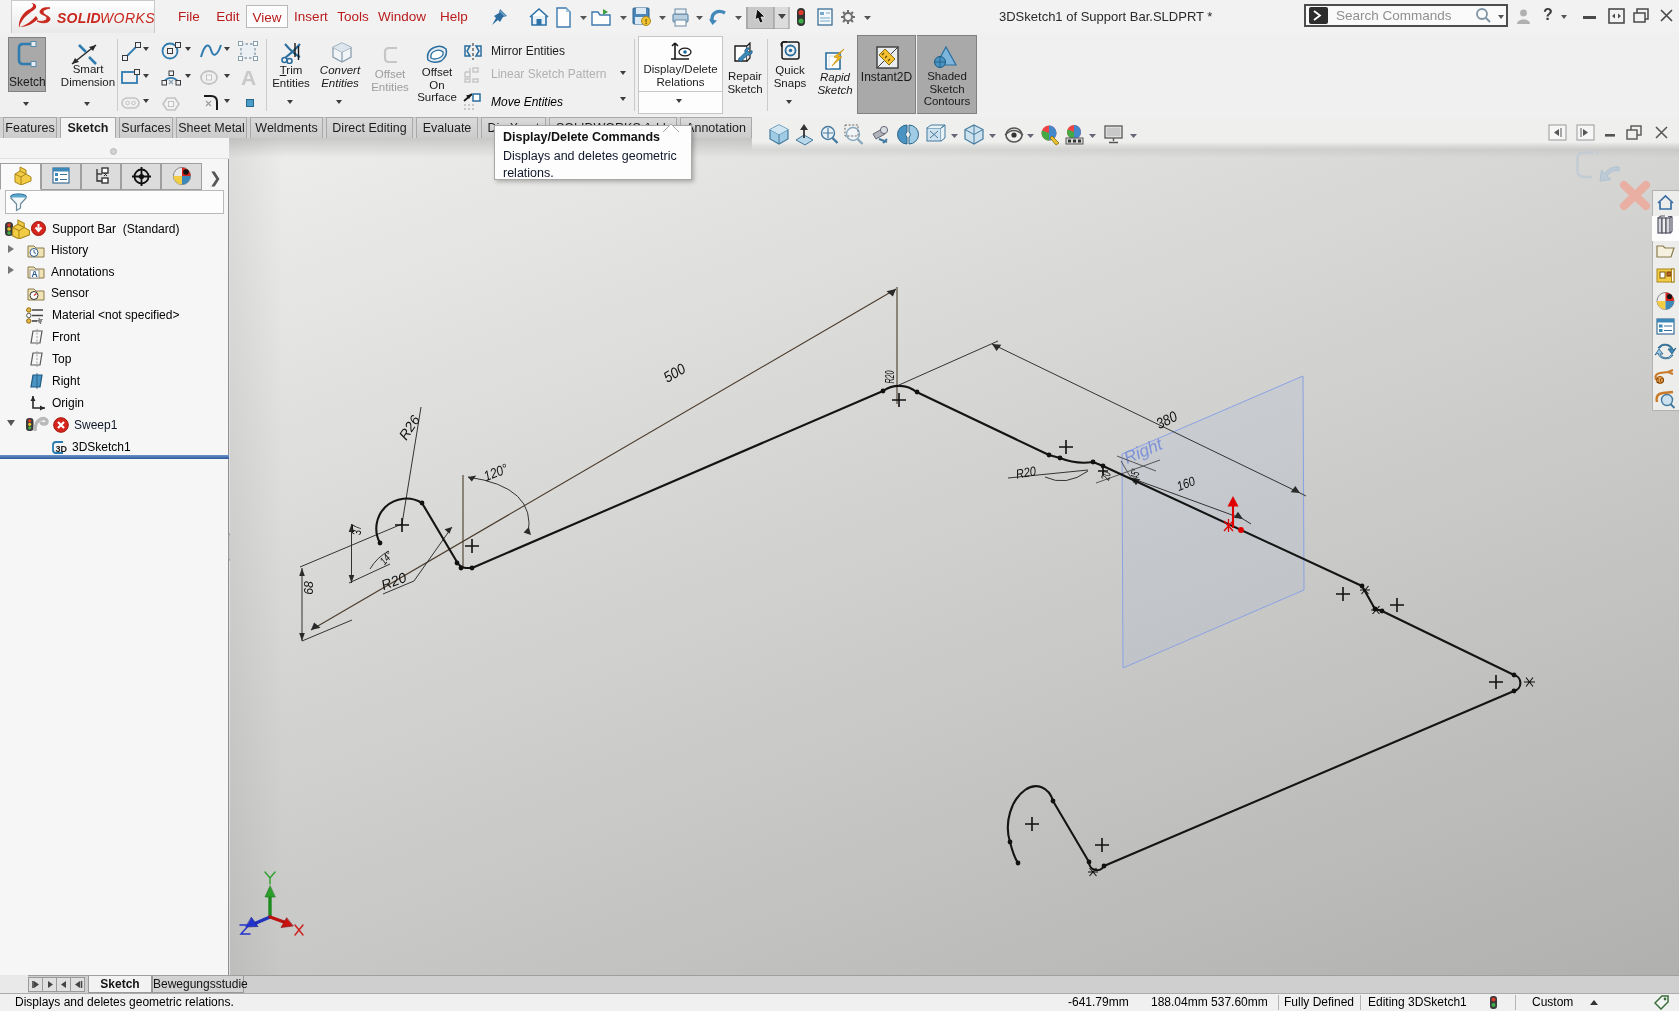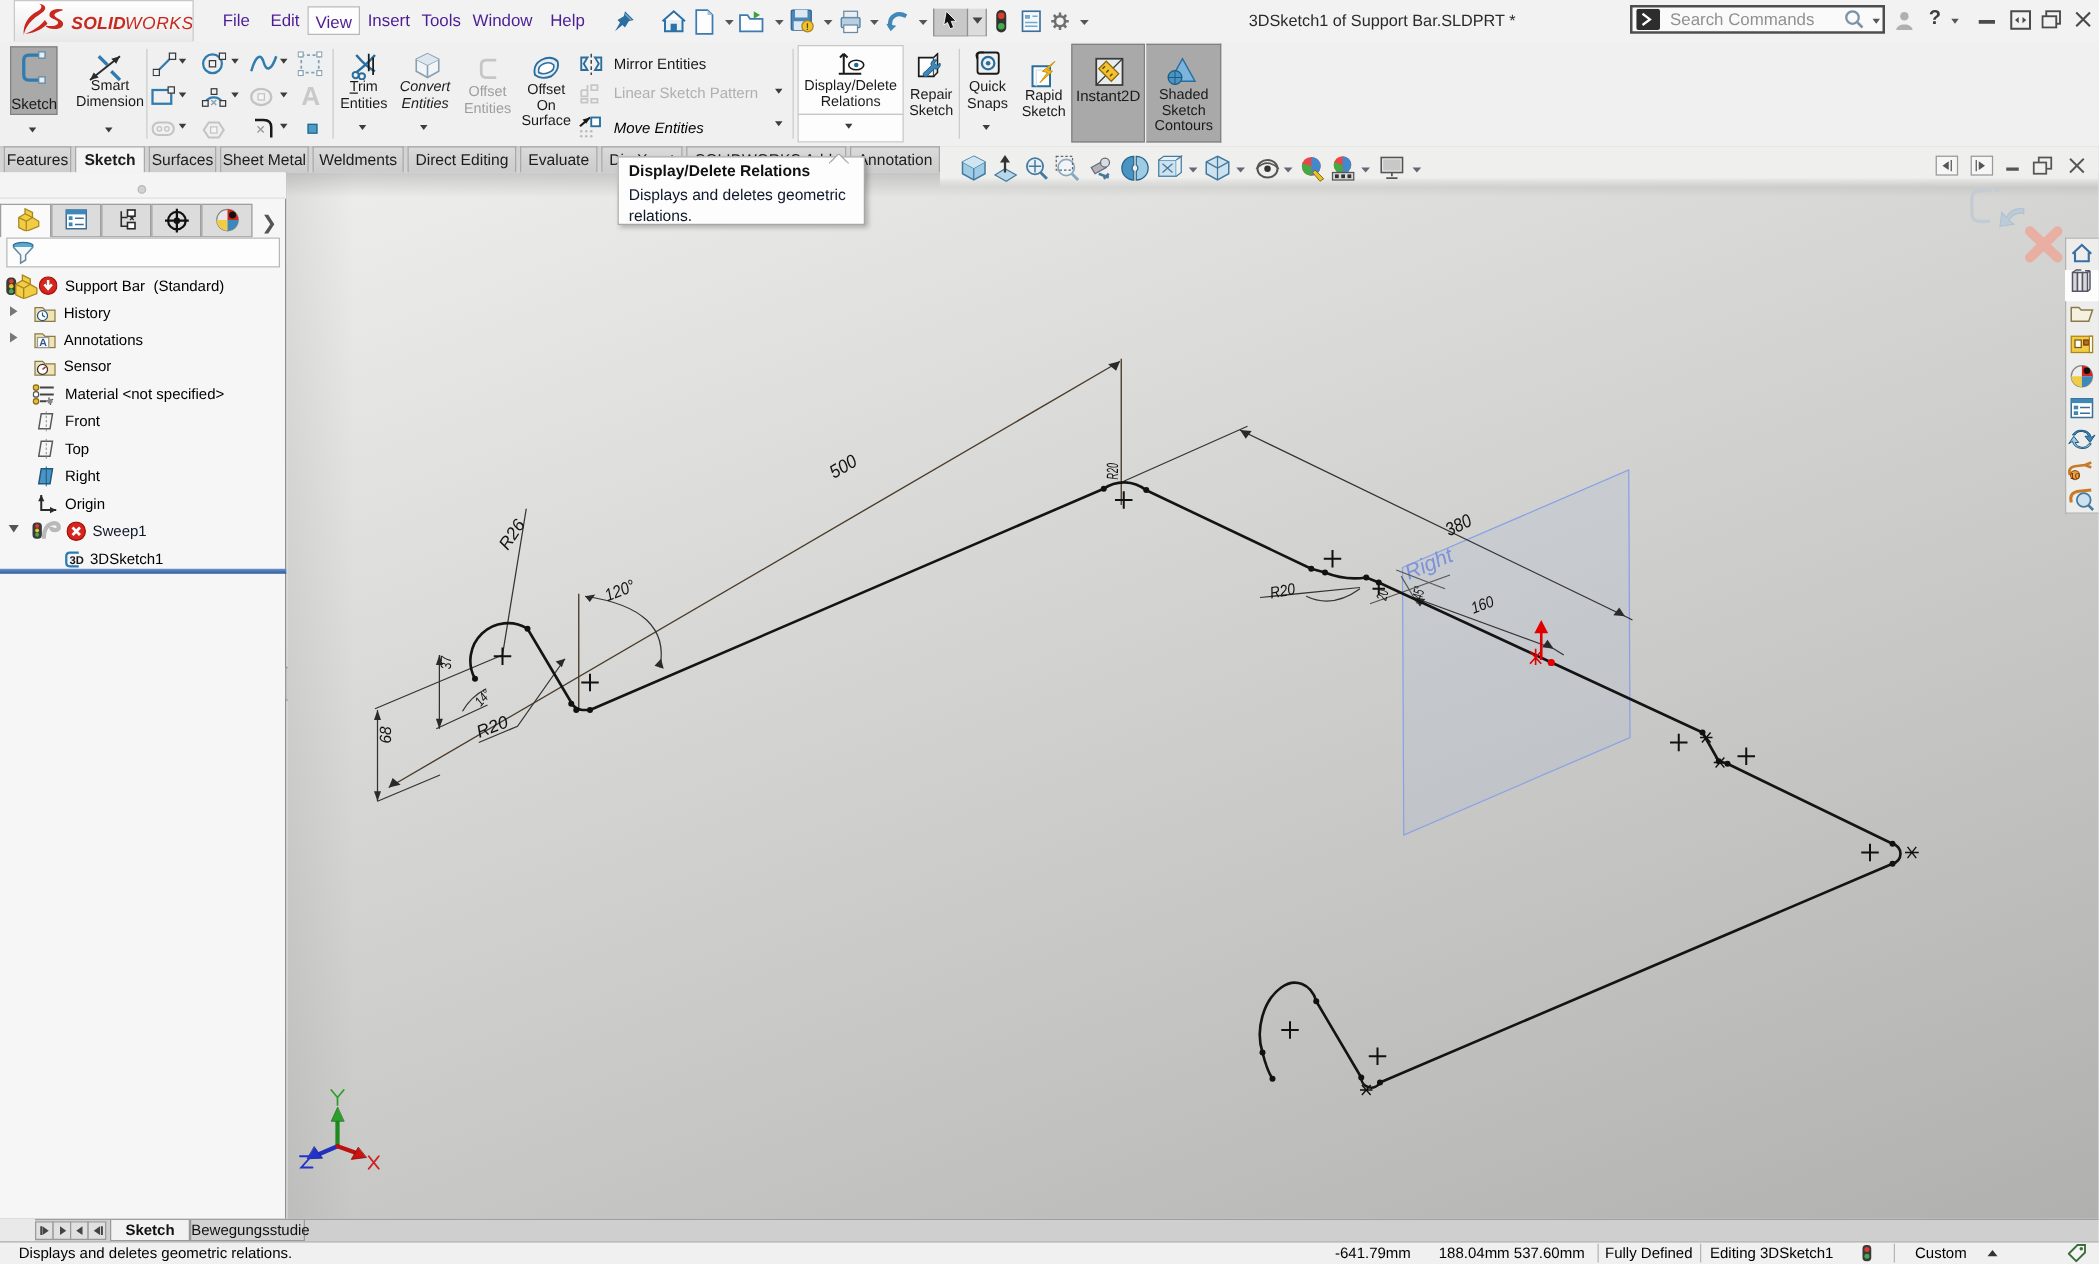--- a/index.html
+++ b/index.html
@@ -1,21 +1,21 @@
 <!DOCTYPE html>
 <html><head>
 <meta charset="utf-8">
 <style>
 * { margin:0; padding:0; box-sizing:border-box; }
 html,body { width:1679px; height:1011px; overflow:hidden; font-family:"Liberation Sans", sans-serif; }
 body { position:relative; background:#f0f0f0; }
 .abs { position:absolute; }
 .titlebar { left:0; top:0; width:1679px; height:33px; background:#f2f2f2; }
 .logo { left:11px; top:0px; width:144px; height:34px; background:linear-gradient(#ffffff,#e9e9e9); border:1px solid #c9c9c9; }
-.menu { top:5px; height:23px; line-height:23px; font-size:13.5px; color:#4c1d95; text-align:center; }
+.menu { top:5px; height:23px; line-height:23px; font-size:13.5px; color:#b91c1c; text-align:center; }
 .viewbox { border:1px solid #b9b9b9; background:#fdfdfd; }
 .qat-arr { width:0;height:0;border-left:3.5px solid transparent;border-right:3.5px solid transparent;border-top:4px solid #555; top:15px;}
 .title { top:9px; font-size:13px; color:#2a2a2a; }
 .search { left:1304px; top:4px; width:204px; height:23px; background:#fafafa; border:2px solid #4d4d4d; }
 .ribbon { left:0; top:33px; width:1679px; height:84px; background:#f0f0f0; }
 .rbtxt { font-size:11.5px; color:#1a1a1a; text-align:center; line-height:12.5px; }
 .gray { color:#9d9d9d; }
 .pressed { background:#a9a9a9; border:1px solid #818181; }
 .hover { background:#fdfdfd; border:1px solid #c6c6c6; }
 .sep { width:1px; background:#cbcbcb; top:39px; height:72px; }
@@ -326,21 +326,21 @@
         <circle cx="11.5" cy="11.5" r="1.8" fill="#2a6e9e"></circle>
       </svg></div>
 <div class="abs rbtxt" style="left:765px;top:64px;width:50px;">Quick<br>Snaps</div>
 <div class="abs darr" style="left:786px;top:100px;"></div>
 
 <div class="abs" style="left:824px;top:48px;"><svg width="23" height="23" viewBox="0 0 23 23">
         <path d="M2,5 L16,5 L16,21 L2,21 Z" fill="#fff" stroke="#2a6e9e" stroke-width="1.6"></path>
         <path d="M5,21 v-13 h11" stroke="#d8dee4" stroke-width="1" fill="none"></path>
         <path d="M20,1 L10,9 L14,10 L8,18 L18,9 L14,8 Z" fill="#f4b81e" stroke="#c8920a" stroke-width="0.8"></path>
       </svg></div>
-<div class="abs rbtxt" style="left:810px;top:71px;width:50px;">Rapid<br>Sketch</div>
+<div class="abs rbtxt" style="left:810px;top:71px;width:50px;font-style:italic;">Rapid<br>Sketch</div>
 
 <div class="abs pressed" style="left:857px;top:35px;width:59px;height:79px;"></div>
 <div class="abs" style="left:875px;top:45px;"><svg width="25" height="25" viewBox="0 0 25 25">
         <rect x="2" y="2" width="21" height="21" fill="#e9edf0" stroke="#3a3a3a" stroke-width="1.4"></rect>
         <path d="M2,23 L23,2" stroke="#3a3a3a" stroke-width="1"></path>
         <path d="M4,10 L14,20 L20,14 L10,4 Z" fill="#f4c231" stroke="#8a6a0a" stroke-width="1"></path>
         <path d="M7,10 l2,-2 M10,13 l2,-2 M13,16 l2,-2" stroke="#6a4a00" stroke-width="1.2"></path>
       </svg></div>
 <div class="abs rbtxt" style="left:857px;top:71px;width:59px;font-size:12px;">Instant2D</div>
 
@@ -815,21 +815,21 @@
   </g>
 </svg>
 </div>
 
 <div id="tooltip" style="position:absolute;z-index:9;left:0;top:0;width:1679px;height:1011px;pointer-events:none;">
 <div class="abs" style="left:494px;top:125px;width:198px;height:55px;background:#fdfdfd;border:1px solid #a8a8a8;box-shadow:2px 2px 4px rgba(0,0,0,0.25);"></div>
 <div class="abs" style="left:663px;top:118px;"><svg width="18" height="8">
         <path d="M0,8 L8,0 L16,8" fill="#fdfdfd" stroke="#a8a8a8" stroke-width="1"></path>
         <rect x="1" y="7" width="14" height="1" fill="#fdfdfd"></rect>
       </svg></div>
-<div class="abs" style="left:503px;top:130px;font-size:12.5px;font-weight:bold;color:#111;">Display/Delete Relations</div>
+<div class="abs" style="left:503px;top:130px;font-size:12.5px;font-weight:bold;color:#111;">Display/Delete Commands</div>
 <div class="abs" style="left:503px;top:148px;font-size:12.5px;color:#0f172a;line-height:17px;">Displays and deletes geometric<br>relations.</div>
 </div>
 
 <div class="abs bottomtabs"></div>
 <div class="abs" style="left:0;top:975px;width:28px;height:18px;background:#e9e9e9;"></div>
 <div id="bottom-content">
 <svg class="abs" style="left:28px;top:977px;" width="60" height="15" viewBox="0 0 60 15">
   <g fill="#e0e0e0" stroke="#9a9a9a">
         <rect x="0.5" y="0.5" width="14" height="14"></rect>
         <rect x="14.5" y="0.5" width="14" height="14"></rect>

